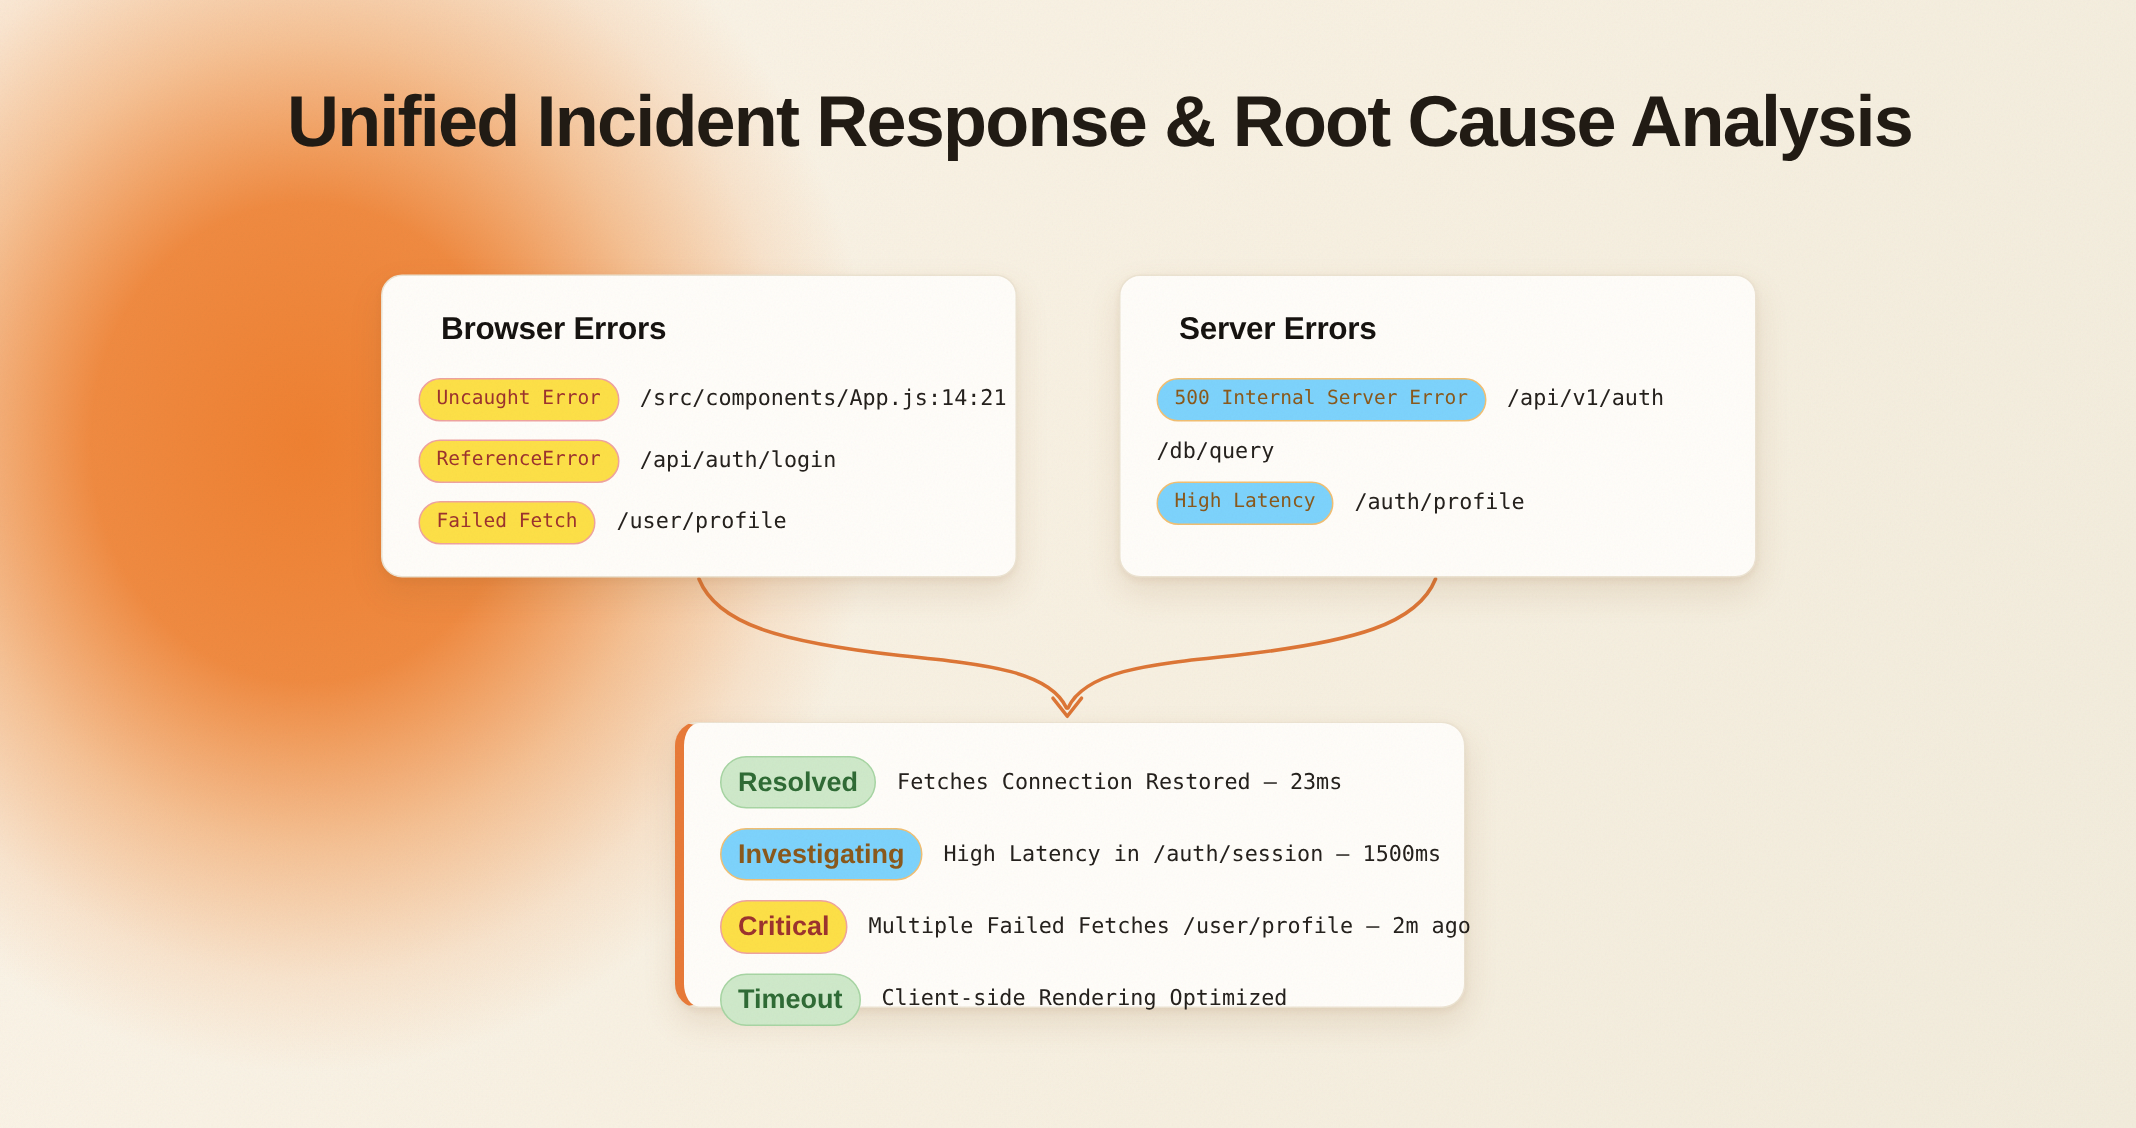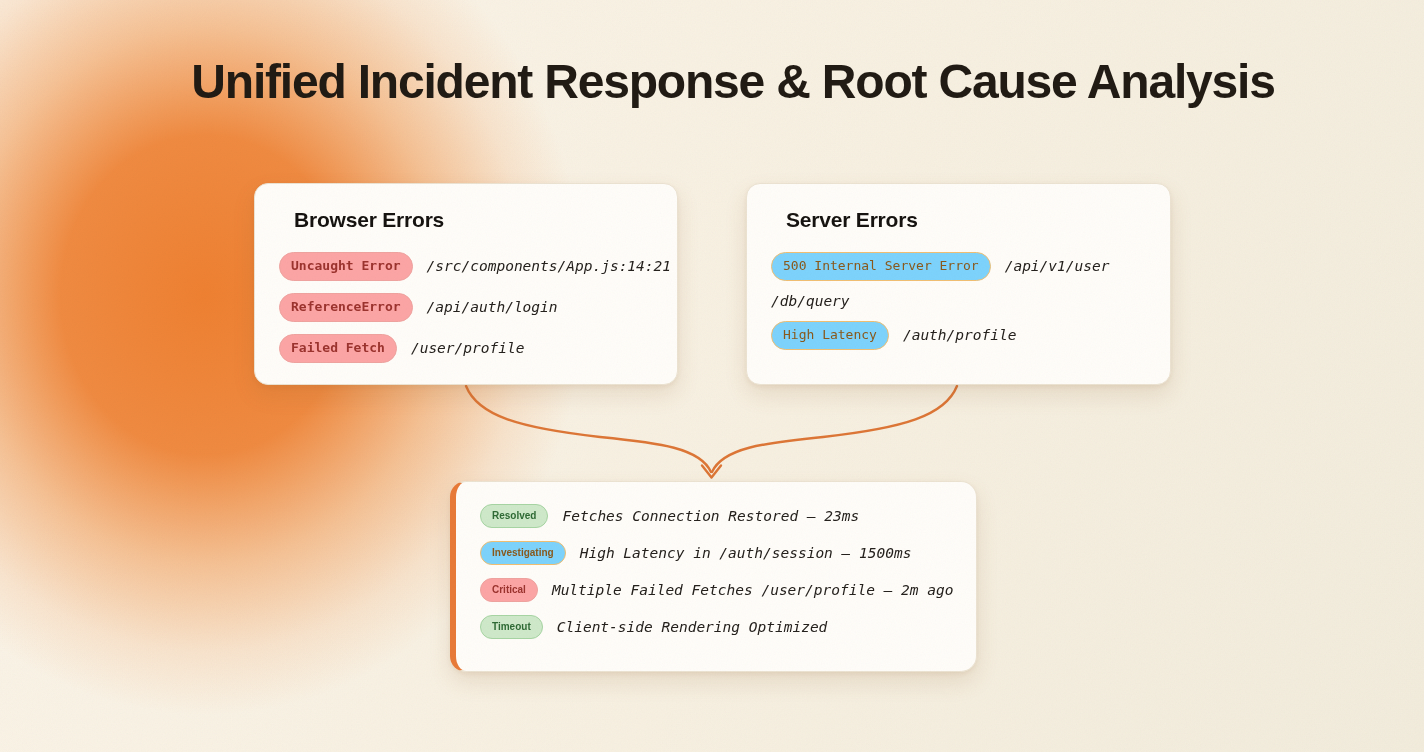--- a/index.html
+++ b/index.html
@@ -31,28 +31,27 @@
     left:450px;top:481px;width:527px;height:191px;border-radius:16px;
     border-left:6px solid #e87a38;padding:22px 24px;
   }
   .row{display:flex;align-items:center;gap:14px;margin-bottom:12px;}
   .card-summary .row{margin-bottom:13px;}
   .badge{
     display:inline-flex;align-items:center;justify-content:center;
     border-radius:999px;padding:4px 11px;white-space:nowrap;
   }
   .badge-mono{font-family:"DejaVu Sans Mono",monospace;font-size:13px;line-height:1.45;}
-  .badge-sans{font-family:"Liberation Sans",sans-serif;font-size:10px;font-weight:700;line-height:1.4;padding:4px 11px;}
-  .v-pink{background:#fca5a5;border:1.5px solid #efa39f;color:#9c332e;font-weight:bold;}
+  .badge-sans{font-family:"Liberation Sans",sans-serif;font-size:18px;font-weight:700;line-height:1.4;padding:4px 11px;}
+  .v-pink{background:#fde047;border:1.5px solid #efa39f;color:#9c332e;}
   .v-amber{background:#7dd3fc;border:1.5px solid #f1bf72;color:#8a591c;}
   .v-green{background:#cfe9ca;border:1.5px solid #a7d5a3;color:#2f6b35;}
   .mono-text{
     font-family:"DejaVu Sans Mono",monospace;font-size:14.5px;color:#25211d;
     white-space:nowrap;
-    font-style:italic;
   }
   svg.arrows{position:absolute;inset:0;pointer-events:none;}
   svg.noise{position:absolute;inset:0;pointer-events:none;opacity:.05;mix-blend-mode:multiply;}
 </style>
 </head>
 <body>
 
 <div class="stage">
 
   <h1 class="title">Unified Incident Response &amp; Root Cause Analysis</h1>
@@ -76,21 +75,21 @@
     <div class="row">
       <span class="badge badge-mono v-pink">Failed Fetch</span>
       <span class="mono-text">/user/profile</span>
     </div>
   </section>
 
   <section class="card card-server">
     <h2>Server Errors</h2>
     <div class="row">
       <span class="badge badge-mono v-amber">500 Internal Server Error</span>
-      <span class="mono-text">/api/v1/user</span>
+      <span class="mono-text">/api/v1/auth</span>
     </div>
     <div class="row">
       <span class="mono-text">/db/query</span>
     </div>
     <div class="row">
       <span class="badge badge-mono v-amber">High Latency</span>
       <span class="mono-text">/auth/profile</span>
     </div>
   </section>
 

